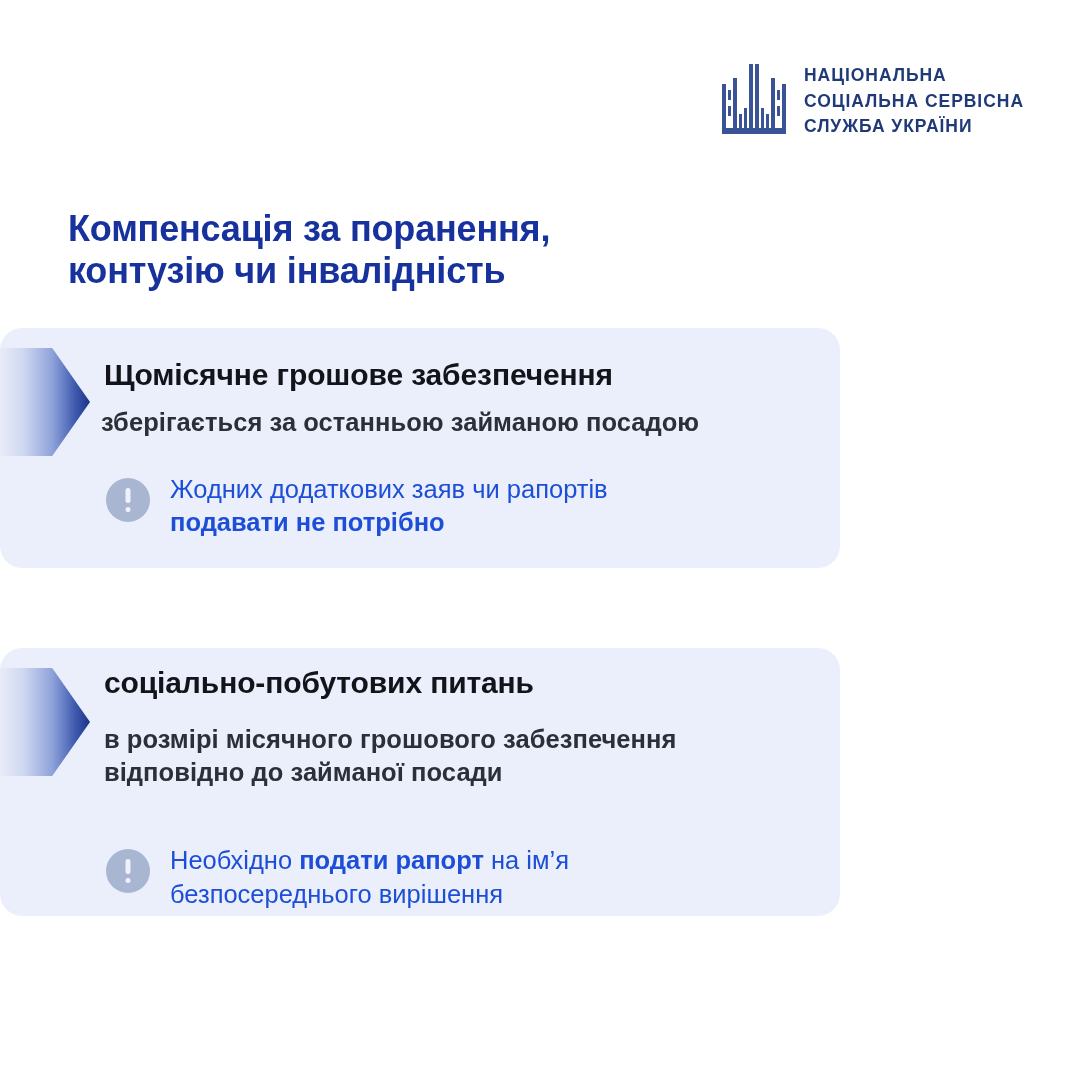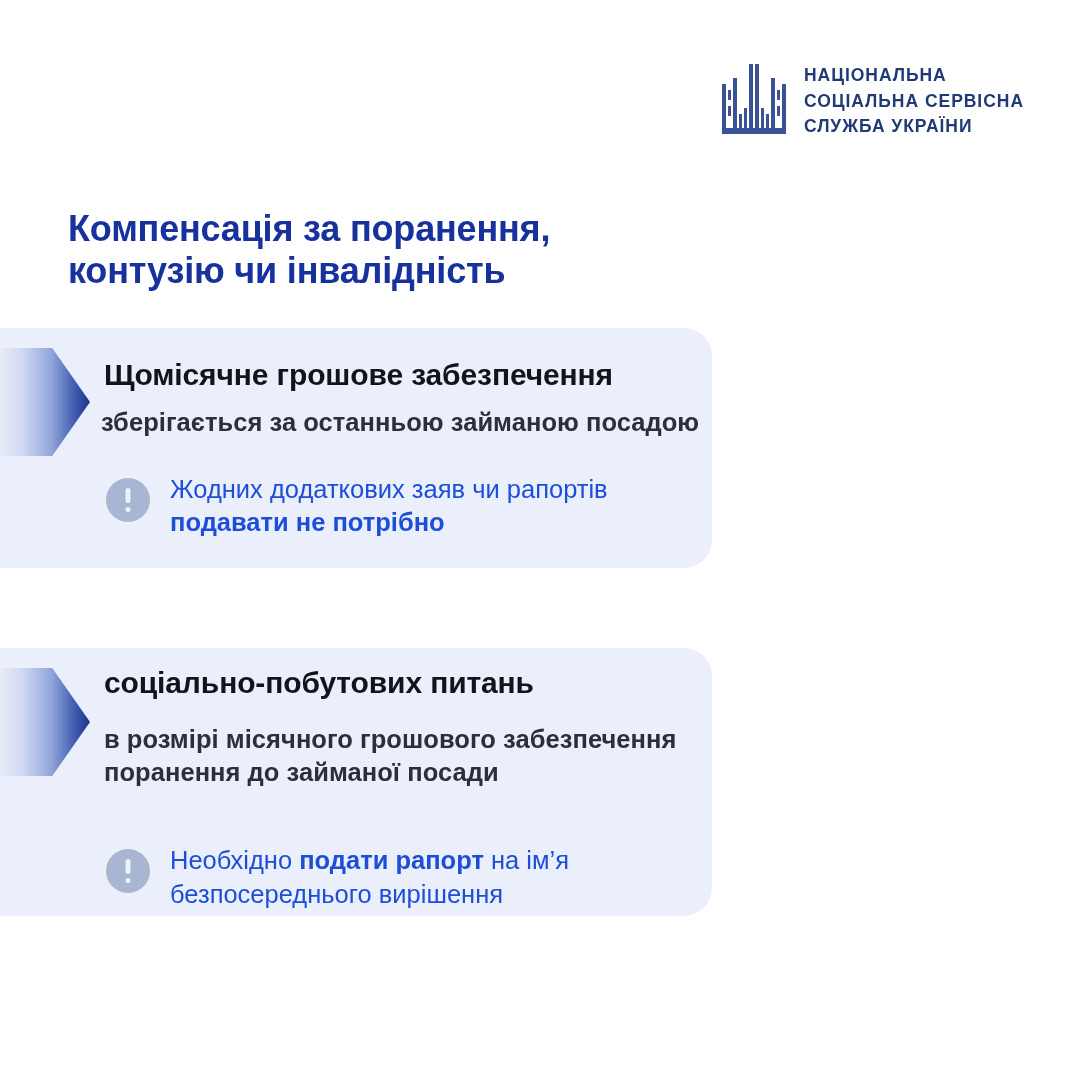--- a/index.html
+++ b/index.html
@@ -60,24 +60,25 @@
   }
   .page-title .tl {
     display: block;
     white-space: nowrap;
   }
 
   
   .card {
     position: absolute;
     left: 0;
-    width: 712px;
+    width: 840px;
     background: #eaeffb;
     border-top-right-radius: 28px;
     border-bottom-right-radius: 28px;
+    border-radius: 22px;
   }
   #card-1 { top: 328px; height: 240px; }
   #card-2 { top: 648px; height: 268px; }
 
   .chevron {
     position: absolute;
     left: 0;
     width: 90px;
     height: 108px;
     background: linear-gradient(90deg, #e9ecf8 0%, #cfd8f1 26%, #8fa3da 58%, #3d59ad 84%, #1c3386 100%);
@@ -220,21 +221,21 @@
 </section>
 
 <section class="card" id="card-2">
   <div class="chevron"></div>
   <div class="card-body">
     <h2 class="card-title">
       <span class="tl">соціально-побутових питань</span>
     </h2>
     <div class="card-sub">
       <span class="tl">в розмірі місячного грошового забезпечення</span>
-      <span class="tl">поранення до займаної посади</span>
+      <span class="tl">відповідно до займаної посади</span>
     </div>
     <div class="note">
       <span class="note-icon"></span>
       <div class="note-text">
         <span class="tl"><span>Необхідно </span><b>подати рапорт</b><span> на ім’я</span></span>
         <span class="tl">безпосереднього вирішення</span>
       </div>
     </div>
   </div>
 </section>

